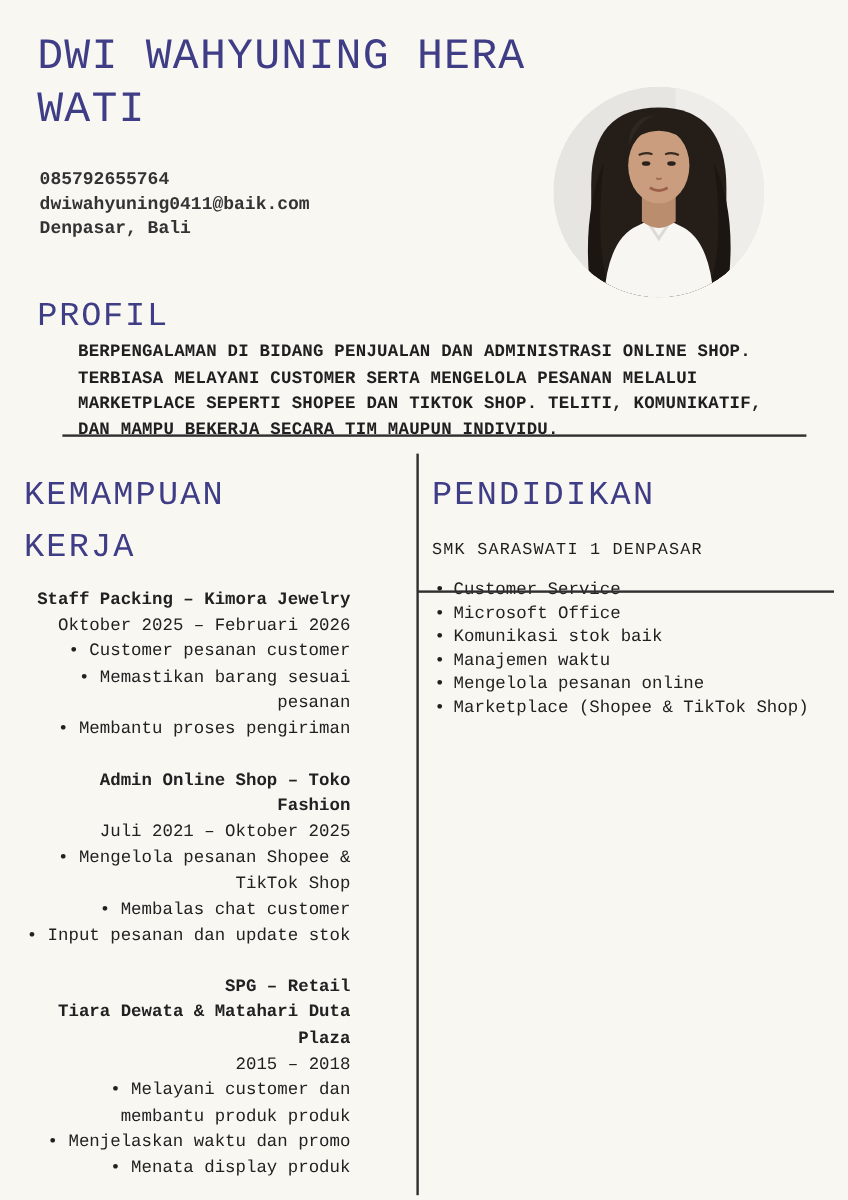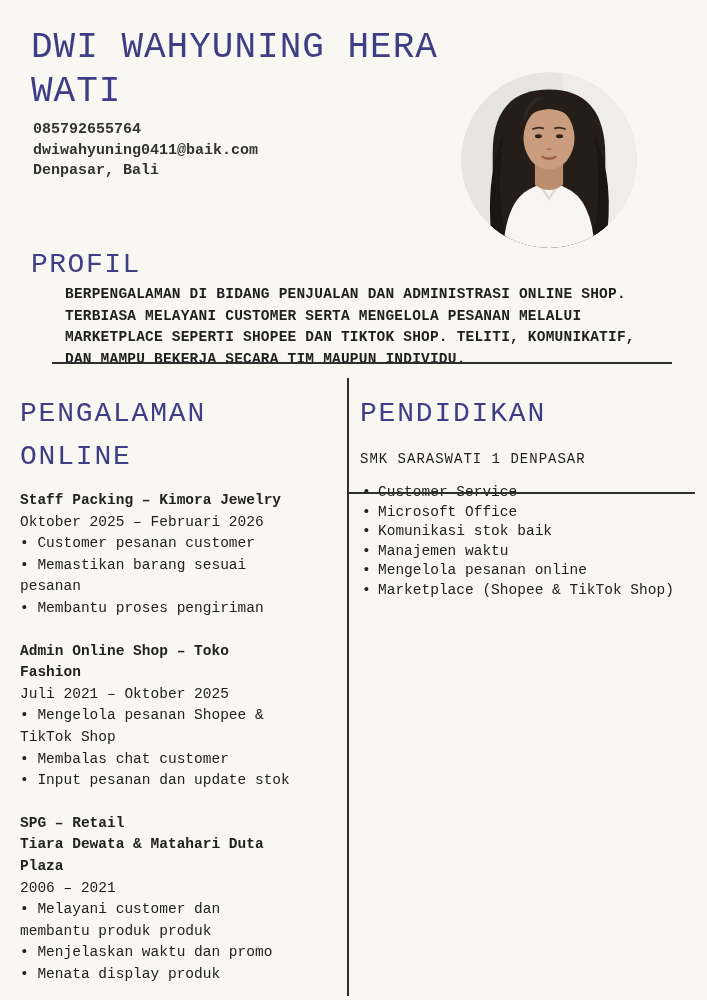--- a/index.html
+++ b/index.html
@@ -19,21 +19,21 @@
     overflow:hidden;
     font-family:Liberation Mono, monospace;
   }
   
   .name{
     position:absolute;left:31px;top:26px;width:420px;
     font-size:36px;line-height:44px;letter-spacing:1px;
     color:var(--accent);font-weight:400;
   }
   .contact{
-    position:absolute;left:33px;top:120px;
+    position:absolute;left:33px;top:140px;
     font-size:15px;line-height:20.5px;font-weight:bold;
     color:var(--muted);
   }
   .photo{
     position:absolute;left:461px;top:72px;width:176px;height:176px;
     border-radius:50%;overflow:hidden;
   }
   .photo svg{display:block;width:100%;height:100%;}
   
   .profil-heading{
@@ -58,21 +58,21 @@
     background:var(--line);
   }
   
   .left-col{position:absolute;left:20px;top:392px;width:292px;}
   .right-col{position:absolute;left:360px;top:392px;width:332px;}
   h2.section-heading{
     margin:0;font-size:28px;line-height:43px;font-weight:400;
     letter-spacing:1.8px;color:var(--accent);
   }
   .left-col h2.section-heading{width:250px;margin-bottom:12px;}
-  .jobs{width:272px;}
+  .jobs{width:272px;text-align:right;}
   .job{margin-bottom:21px;font-size:14.5px;line-height:21.6px;color:var(--ink);}
   .job-title{font-weight:bold;}
   .job-period{font-weight:400;}
   .job-bullet::before{content:"\2022\00a0";}
   
   .school{
     margin-top:16px;font-size:14px;letter-spacing:1px;color:#1e1e1e;
   }
   .kemampuan-heading{margin-top:56px;}
   .skills{margin:16px 0 0 0;padding:0;list-style:none;}
@@ -132,40 +132,40 @@
     </svg>
   </div>
 
   <div class="profil-heading">PROFIL</div>
   <div class="profil-body">BERPENGALAMAN DI BIDANG PENJUALAN DAN ADMINISTRASI ONLINE SHOP. TERBIASA MELAYANI CUSTOMER SERTA MENGELOLA PESANAN MELALUI MARKETPLACE SEPERTI SHOPEE DAN TIKTOK SHOP. TELITI, KOMUNIKATIF, DAN MAMPU BEKERJA SECARA TIM MAUPUN INDIVIDU.</div>
   <div class="hr-profile"></div>
 
   <div class="vdivider"></div>
 
   <div class="left-col">
-    <h2 class="section-heading">PENGALAMAN ONLINE</h2>
+    <h2 class="section-heading">KEMAMPUAN KERJA</h2>
     <div class="jobs">
         <div class="job">
           <div class="job-title">Staff Packing – Kimora Jewelry</div>
           <div class="job-period">Oktober 2025 – Februari 2026</div>
           <div class="job-bullet">Customer pesanan customer</div>
           <div class="job-bullet">Memastikan barang sesuai pesanan</div>
           <div class="job-bullet">Membantu proses pengiriman</div>
         </div>
         <div class="job">
           <div class="job-title">Admin Online Shop – Toko Fashion</div>
           <div class="job-period">Juli 2021 – Oktober 2025</div>
           <div class="job-bullet">Mengelola pesanan Shopee &amp; TikTok Shop</div>
           <div class="job-bullet">Membalas chat customer</div>
           <div class="job-bullet">Input pesanan dan update stok</div>
         </div>
         <div class="job">
           <div class="job-title">SPG – Retail</div>
           <div class="job-title">Tiara Dewata &amp; Matahari Duta Plaza</div>
-          <div class="job-period">2006 – 2021</div>
+          <div class="job-period">2015 – 2018</div>
           <div class="job-bullet">Melayani customer dan membantu produk produk</div>
           <div class="job-bullet">Menjelaskan waktu dan promo</div>
           <div class="job-bullet">Menata display produk</div>
         </div>
       </div>
   </div>
 
   <div class="right-col">
     <h2 class="section-heading">PENDIDIKAN</h2>
     <div class="school">SMK SARASWATI 1 DENPASAR</div>

